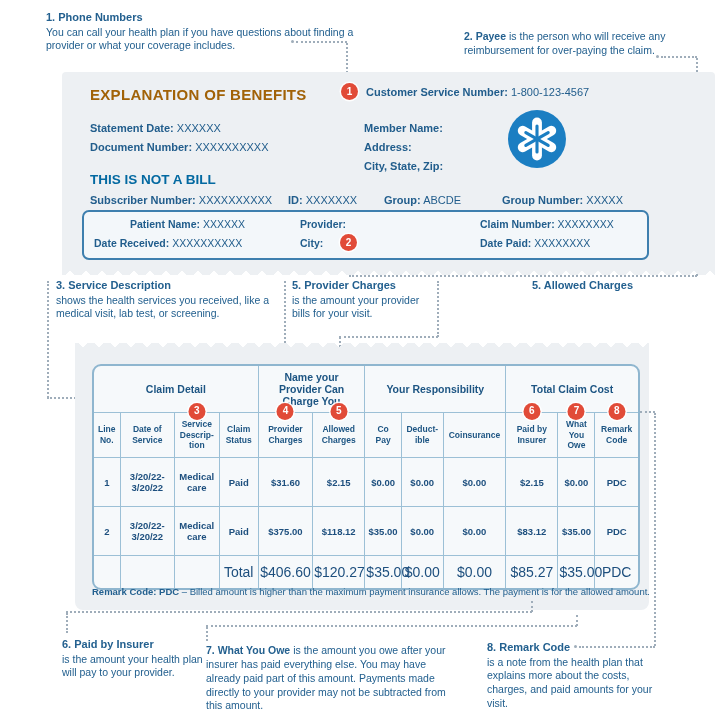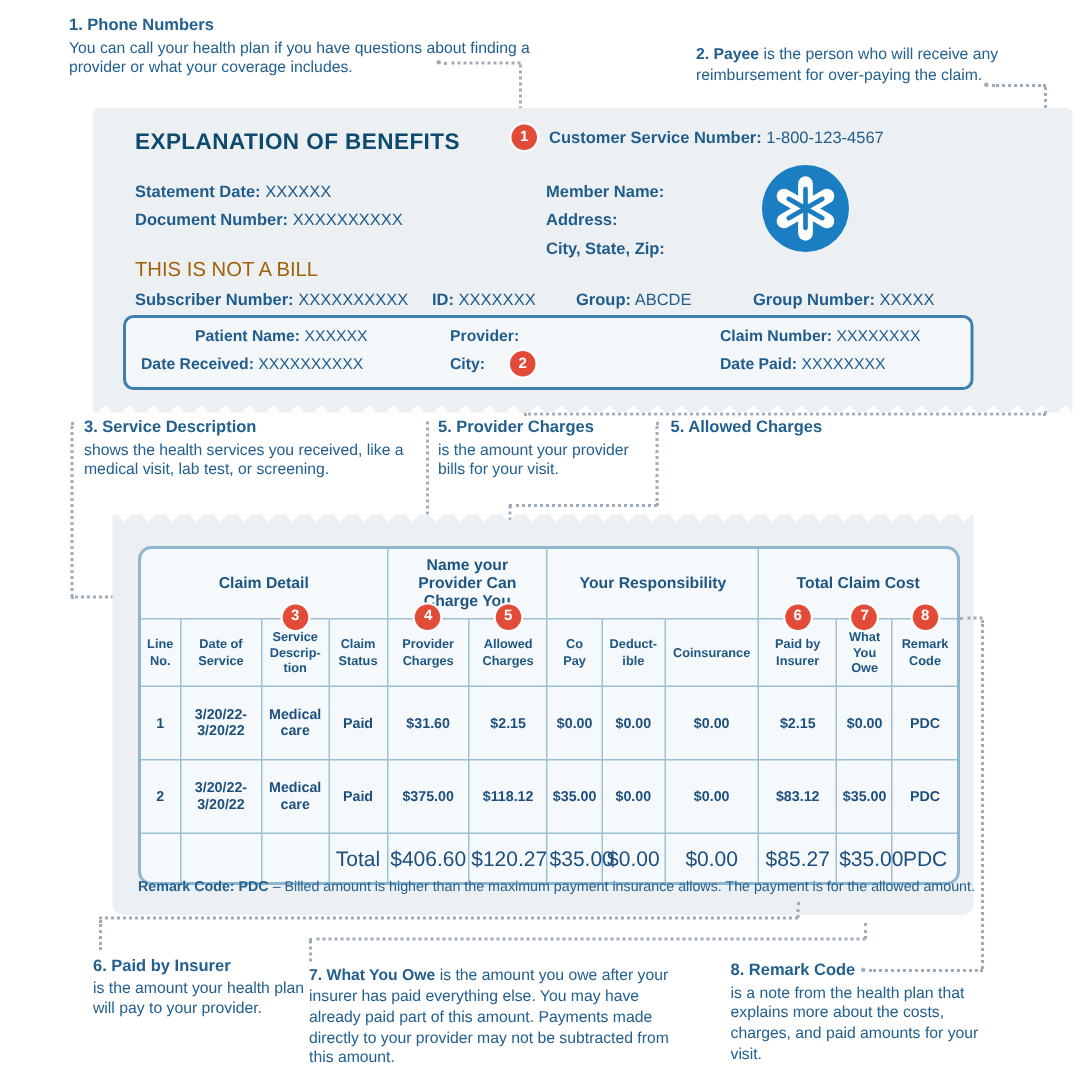--- a/index.html
+++ b/index.html
@@ -17,22 +17,22 @@
   .sheet{position:absolute;background:#edf0f3;}
   .torn{position:absolute;left:0;width:100%;height:10px;background:
         linear-gradient(135deg,#edf0f3 50%,transparent 50%),
         linear-gradient(225deg,#edf0f3 50%,transparent 50%);
         background-size:16px 10px;background-repeat:repeat-x;}
   .torn-bottom{bottom:-9px;}
   .torn-top{top:-9px;transform:scaleY(-1);}
   
   .f{position:absolute;font-size:11px;white-space:nowrap;}
   .f b{font-weight:bold;}
-  .eob-title{position:absolute;font-size:15px;font-weight:bold;letter-spacing:.3px;color:#0c4a6e;}
-  .notabill{position:absolute;font-size:13.5px;font-weight:normal;color:#a16207;}
+  .eob-title{position:absolute;font-size:15px;font-weight:bold;letter-spacing:.3px;color:#a16207;}
+  .notabill{position:absolute;font-size:13.5px;font-weight:bold;color:#0369a1;}
   .pbox{position:absolute;border:2px solid #3e7fae;border-radius:7px;background:#f3f7fa;}
   .pbox .f{font-size:10.5px;}
   
   .badge{position:absolute;width:17px;height:17px;border-radius:50%;background:#e14b38;
          color:#fff;font-size:10px;font-weight:bold;display:flex;align-items:center;
          justify-content:center;box-shadow:0 0 0 1.5px rgba(255,255,255,.9);z-index:5;}
   .tbadge{top:-10px;left:50%;transform:translateX(-50%);}
   
   .table-wrap{position:absolute;border:2px solid #8fb6cf;border-radius:9px;overflow:visible;
               background:#f6f9fb;}
@@ -150,21 +150,21 @@
   </div>
 
   <div class="ann" style="left:56px;top:278px;width:218px;">
     <div class="title">3. Service Description</div>
     <div>shows the health services you received, like a medical visit, lab test, or screening.</div>
   </div>
   <div class="ann" style="left:292px;top:278px;width:138px;">
     <div class="title">5. Provider Charges</div>
     <div>is the amount your provider bills for your visit.</div>
   </div>
-  <div class="ann" style="left:447px;top:278px;width:186px;">
+  <div class="ann" style="left:447px;top:278px;width:186px;text-align:right;">
     <div class="title">5. Allowed Charges</div>
   </div>
   <div class="dv" style="left:47px;top:281px;height:117px;"></div>
   <div class="dh" style="left:47px;top:397px;width:120px;"></div>
   <div class="dv" style="left:284px;top:281px;height:78px;"></div>
   <div class="dv" style="left:437px;top:281px;height:56px;"></div>
   <div class="dh" style="left:339px;top:336px;width:99px;"></div>
   <div class="dv" style="left:339px;top:337px;height:22px;"></div>
 
   <div class="sheet" style="left:75px;top:352px;width:574px;height:258px;border-radius:0 0 8px 8px;">

